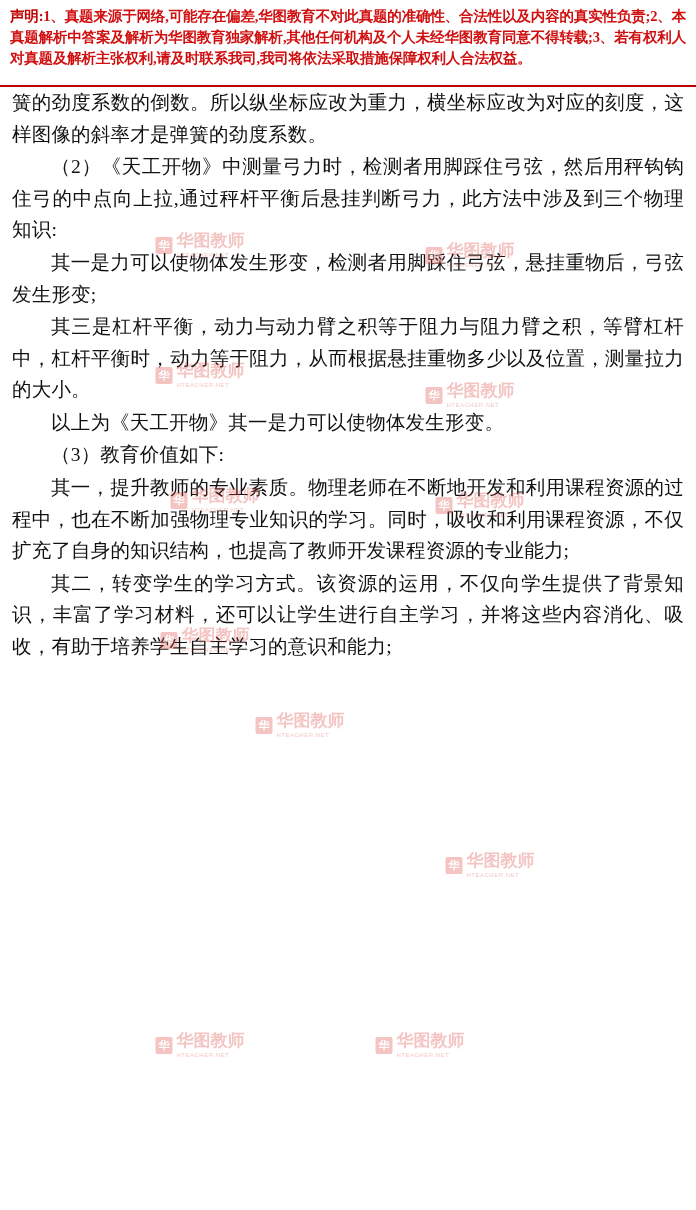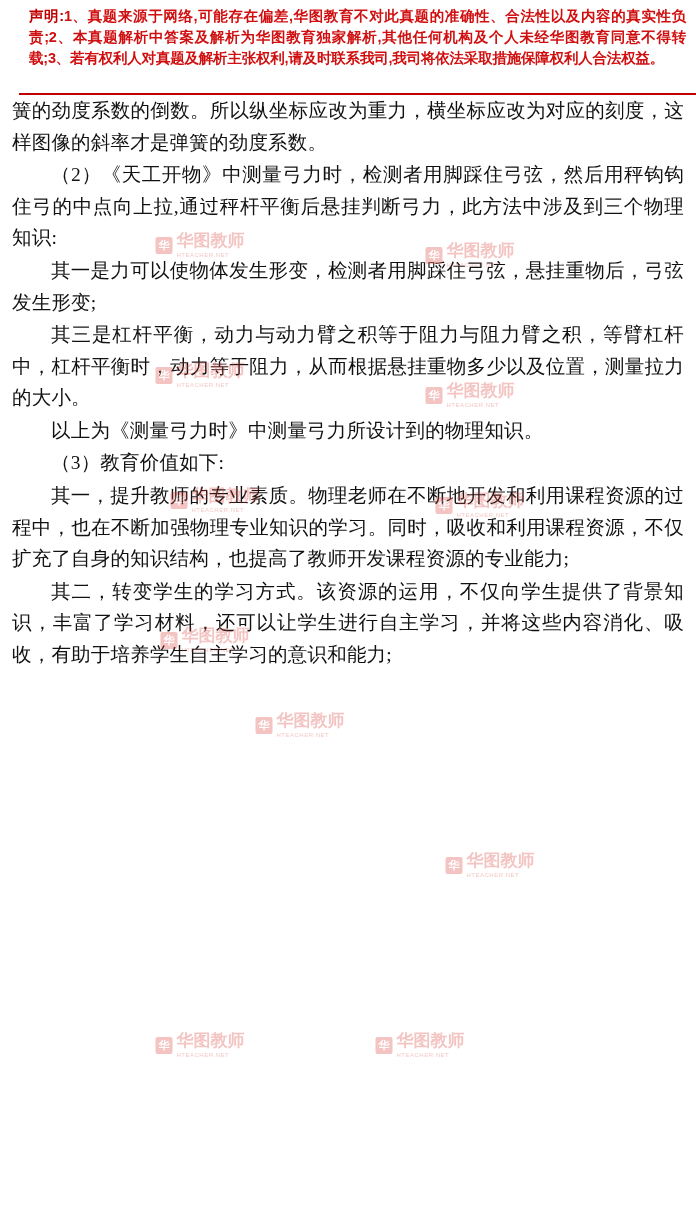--- a/index.html
+++ b/index.html
@@ -12,30 +12,29 @@
     height: 1210px;
     position: relative;
     font-family: "Liberation Serif", "DejaVu Serif", serif;
     color: #000000;
     overflow: hidden;
   }
 
   
   .disclaimer {
     position: relative;
-    padding: 6px 10px 24px 10px;
+    padding: 6px 10px 16px 10px;
     border-bottom: 2px solid #c00000;
     color: #d01010;
-    font-family: Liberation Sans, sans-serif;
+    font-family: Liberation Serif, serif;
     font-size: 14.5px;
     line-height: 1.45;
     font-weight: 600;
     text-align: justify;
     letter-spacing: -0.2px;
-    margin-left: 19px;
   }
   .disclaimer .lead {
     color: #c00000;
     font-weight: 700;
   }
 
   
   .content {
     position: relative;
     padding: 0 12px 0 12px;
@@ -105,21 +104,21 @@
 
 <div class="disclaimer">
   <span class="lead">声明:</span><span>1、真题来源于网络,可能存在偏差,华图教育不对此真题的准确性、合法性以及内容的真实性负责;2、本真题解析中答案及解析为华图教育独家解析,其他任何机构及个人未经华图教育同意不得转载;3、若有权利人对真题及解析主张权利,请及时联系我司,我司将依法采取措施保障权利人合法权益。</span>
 </div>
 
 <div class="content">
   <p class="para">簧的劲度系数的倒数。所以纵坐标应改为重力，横坐标应改为对应的刻度，这样图像的斜率才是弹簧的劲度系数。</p>
   <p class="para indent">（2）《天工开物》中测量弓力时，检测者用脚踩住弓弦，然后用秤钩钩住弓的中点向上拉,通过秤杆平衡后悬挂判断弓力，此方法中涉及到三个物理知识:</p>
   <p class="para indent">其一是力可以使物体发生形变，检测者用脚踩住弓弦，悬挂重物后，弓弦发生形变;</p>
   <p class="para indent">其三是杠杆平衡，动力与动力臂之积等于阻力与阻力臂之积，等臂杠杆中，杠杆平衡时，动力等于阻力，从而根据悬挂重物多少以及位置，测量拉力的大小。</p>
-  <p class="para indent">以上为《测量弓力时》中测量弓力所设计到的物理知识。</p>
+  <p class="para indent">以上为《天工开物》其一是力可以使物体发生形变。</p>
   <p class="para indent">（3）教育价值如下:</p>
   <p class="para indent">其一，提升教师的专业素质。物理老师在不断地开发和利用课程资源的过程中，也在不断加强物理专业知识的学习。同时，吸收和利用课程资源，不仅扩充了自身的知识结构，也提高了教师开发课程资源的专业能力;</p>
   <p class="para indent">其二，转变学生的学习方式。该资源的运用，不仅向学生提供了背景知识，丰富了学习材料，还可以让学生进行自主学习，并将这些内容消化、吸收，有助于培养学生自主学习的意识和能力;</p>
 </div>
 
 <div class="wm-layer" id="wm-layer">
     <div class="wm" style="left: 200px; top: 245px;">
       <div class="badge">华</div>
       <div class="stack">
         <div class="wtext">华图教师</div>

